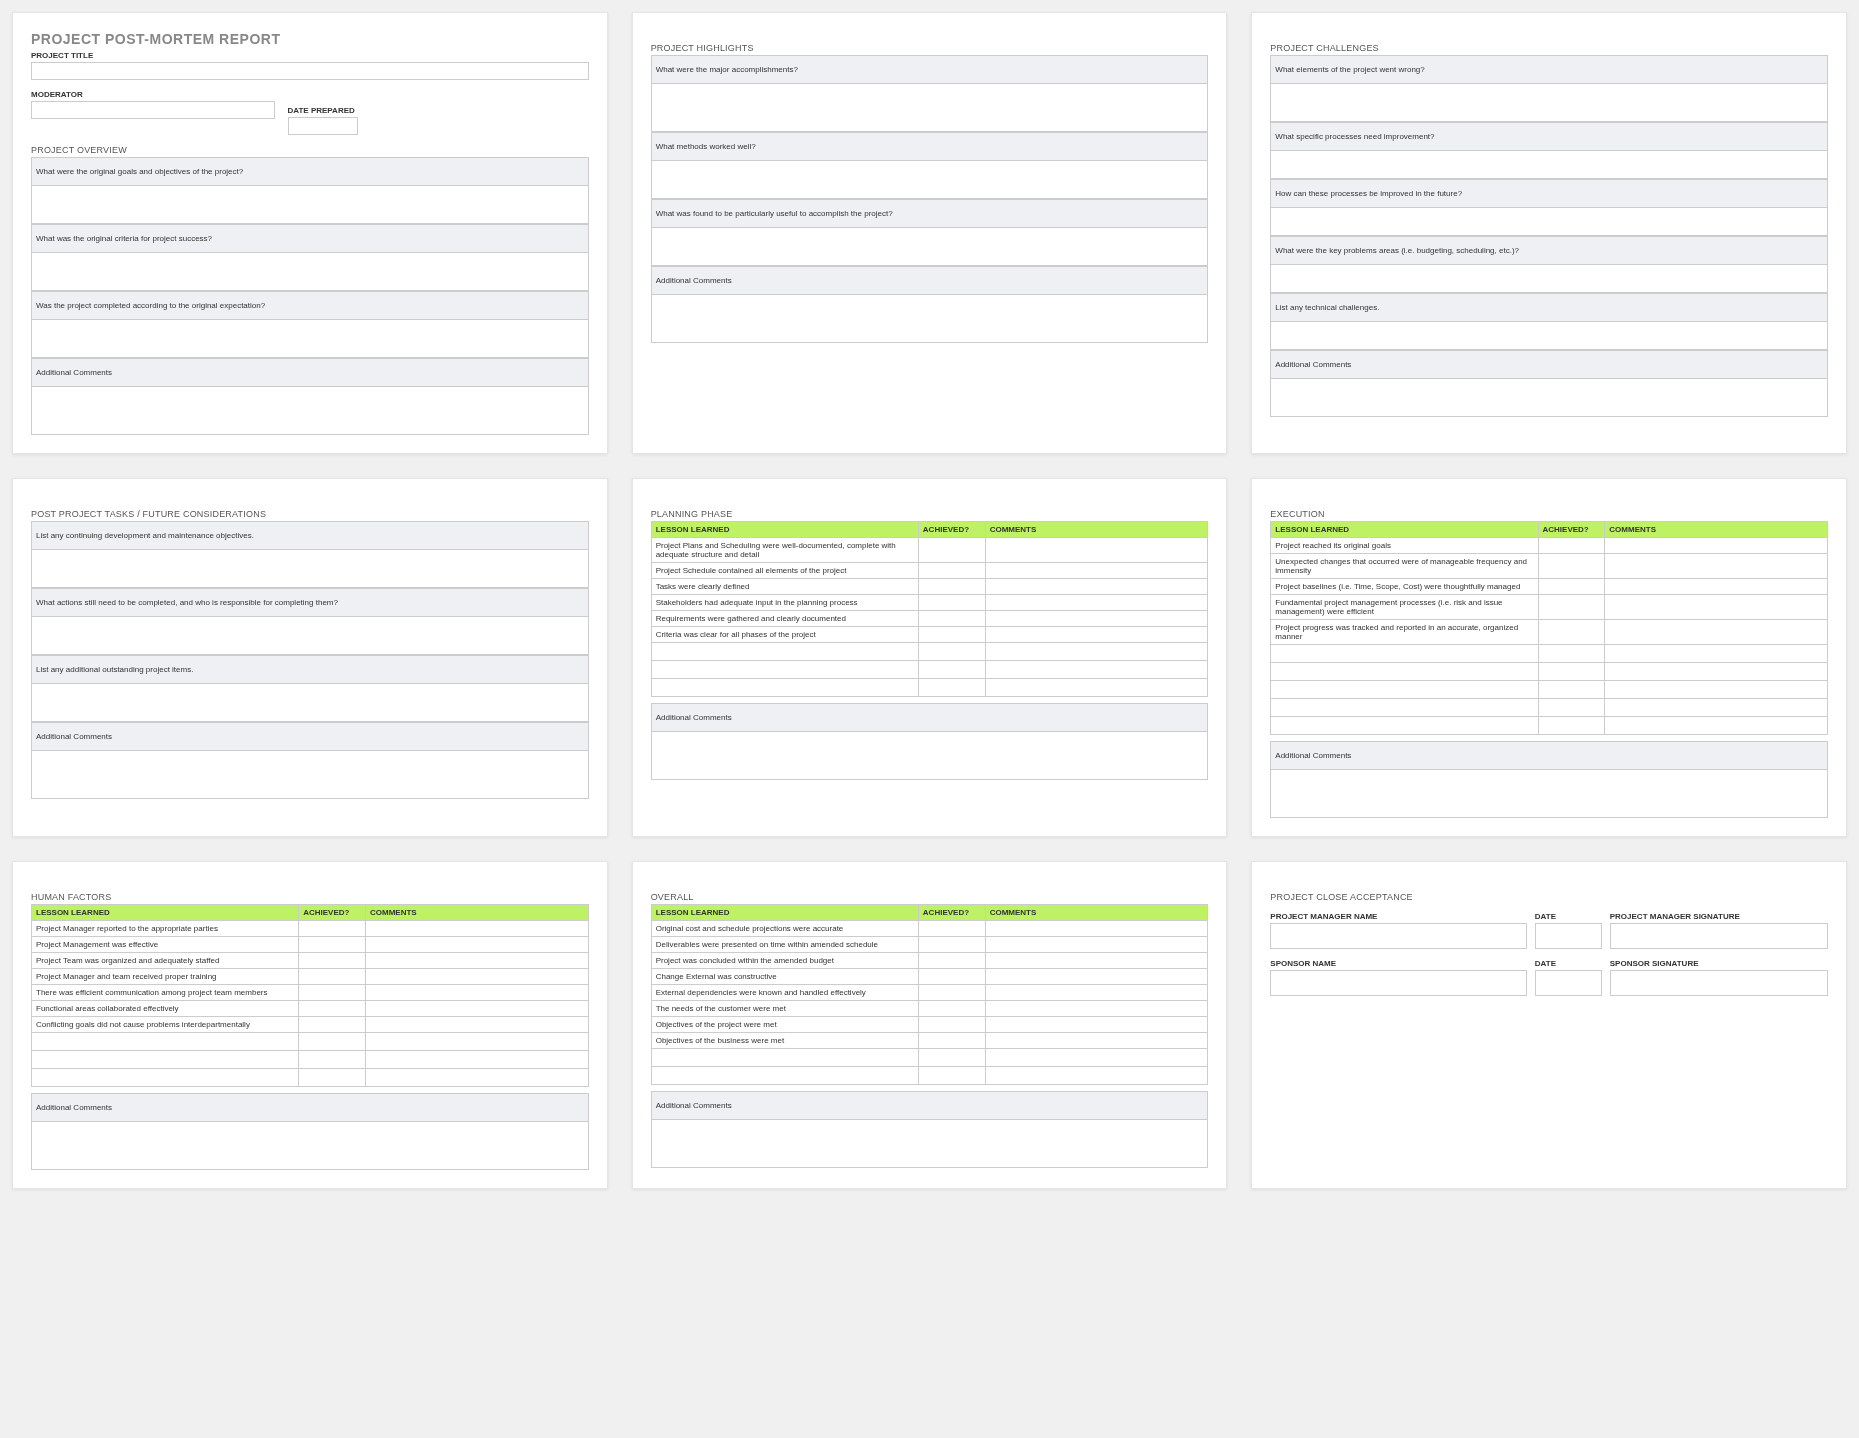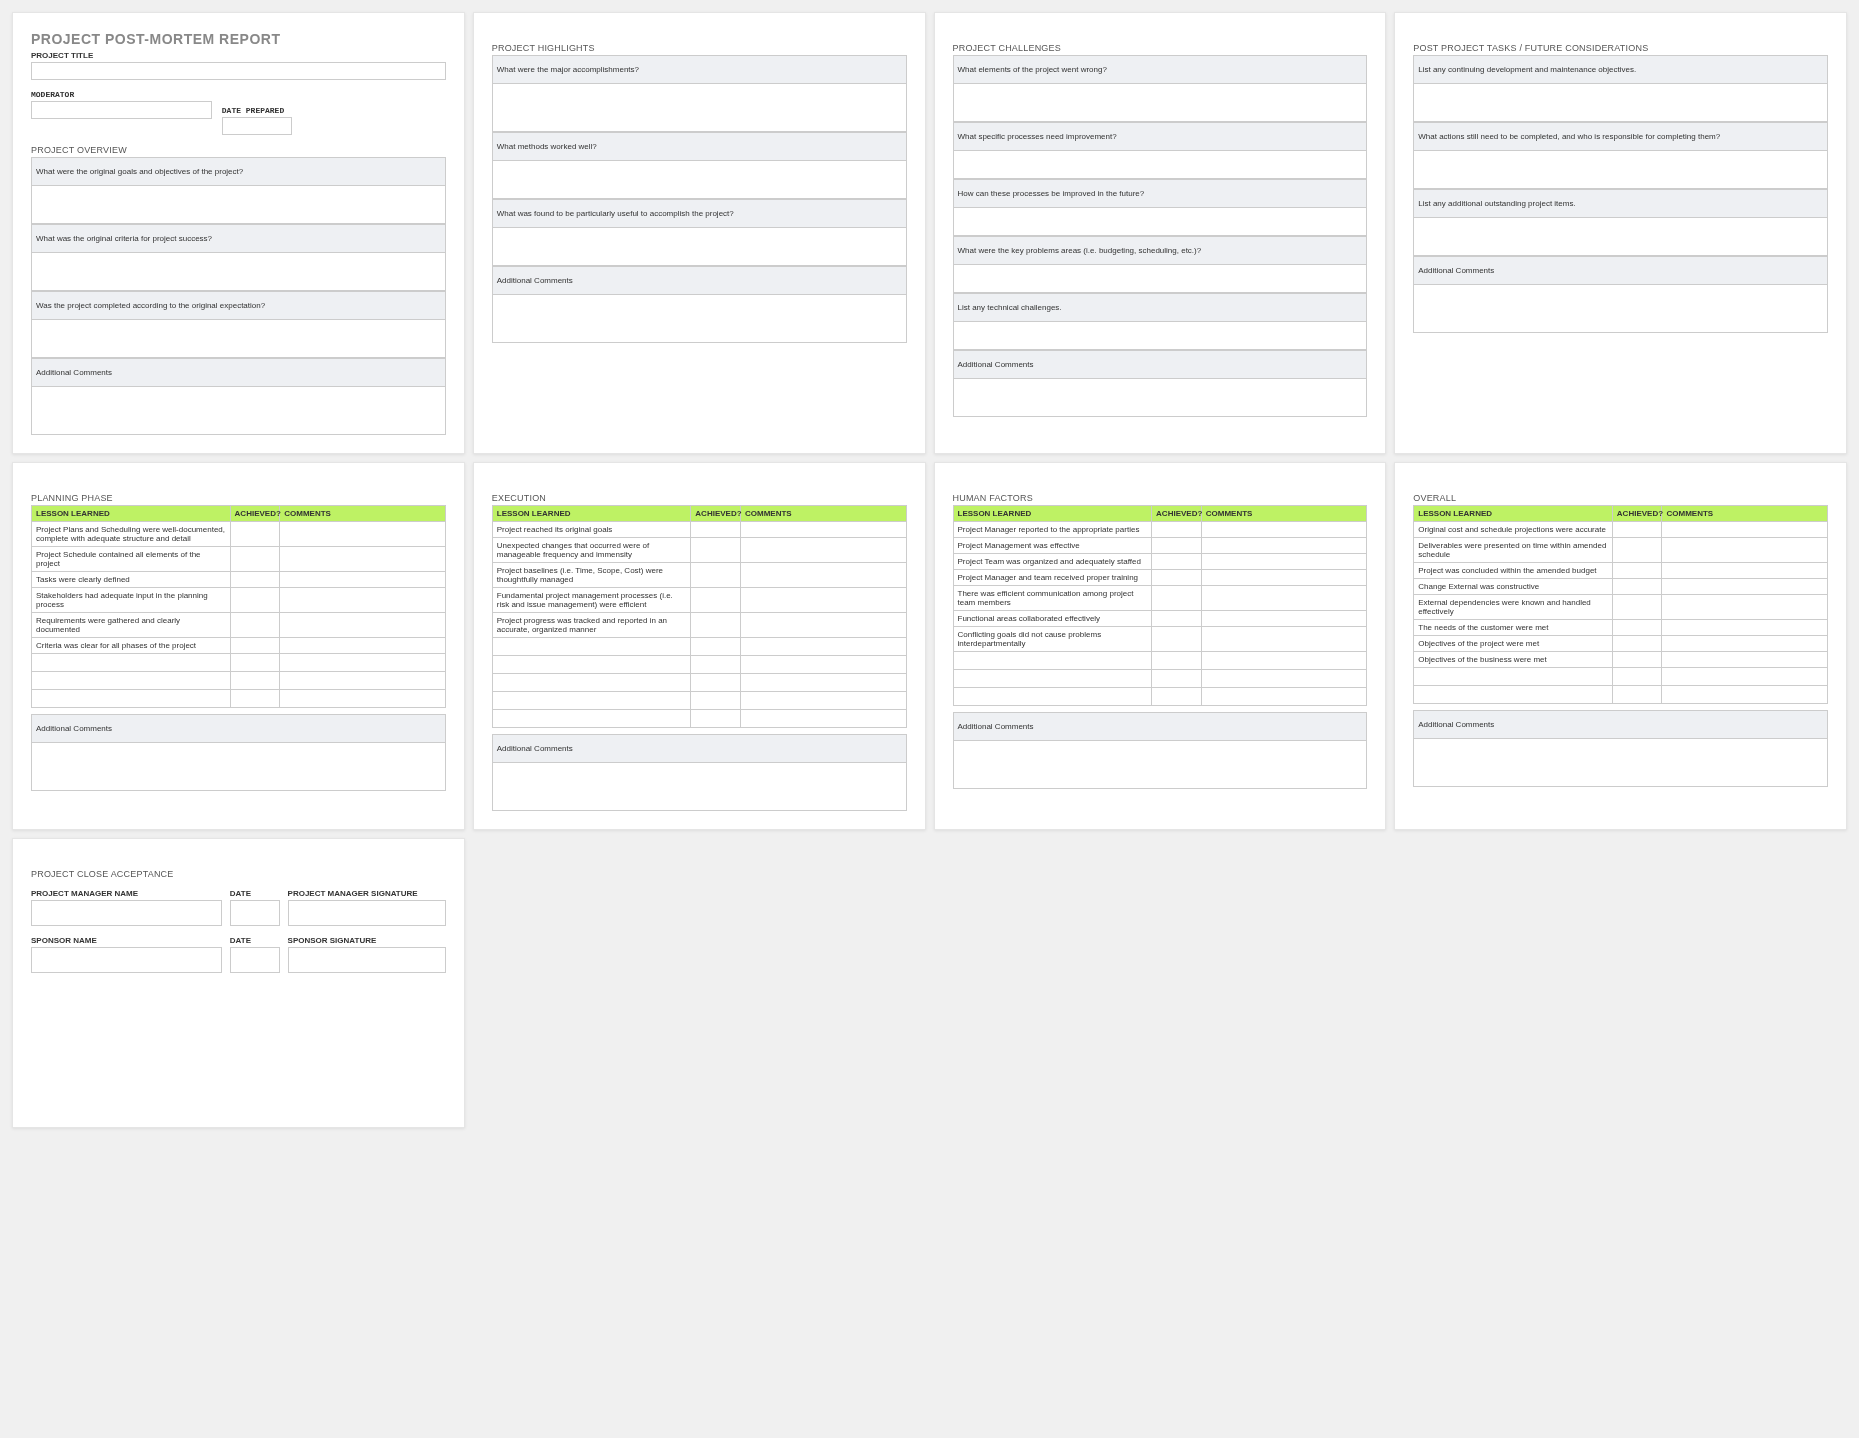--- a/index.html
+++ b/index.html
@@ -5,22 +5,22 @@
   * { box-sizing: border-box; margin: 0; padding: 0; }
   body {
     background: #f0f0f0;
     font-family: Arial, Helvetica, sans-serif;
     font-size: 8px;
     padding: 12px;
     color: #333;
   }
   .grid {
     display: grid;
-    grid-template-columns: 1fr 1fr 1fr 1fr;
-    gap: 8px;
+    grid-template-columns: 1fr 1fr 1fr;
+    gap: 24px;
   }
   .card {
     background: #fff;
     border: 1px solid #e5e5e5;
     box-shadow: 0 1px 3px rgba(0,0,0,0.08);
     padding: 18px;
     min-height: 290px;
   }
   .report-title {
     color: #888;
@@ -34,21 +34,21 @@
     font-size: 8px;
     margin-bottom: 2px;
     margin-top: 4px;
   }
   .wide-input {
     width: 100%;
     height: 18px;
     border: 1px solid #ccc;
     background: #fff;
   }
-  .two-col { display: flex; gap: 0; margin-top: 6px; margin-bottom: 8px; font-family: Liberation Mono, monospace; }
+  .two-col { display: flex; gap: 0; margin-top: 6px; margin-bottom: 8px; }
   .two-col > div:first-child { flex: 0 0 46%; }
   .two-col > div:last-child { flex: 1; margin-top: 16px; }
   .small-input {
     width: 70px;
     height: 18px;
     border: 1px solid #ccc;
     background: #fff;
   }
   .section-title {
     font-size: 9px;

